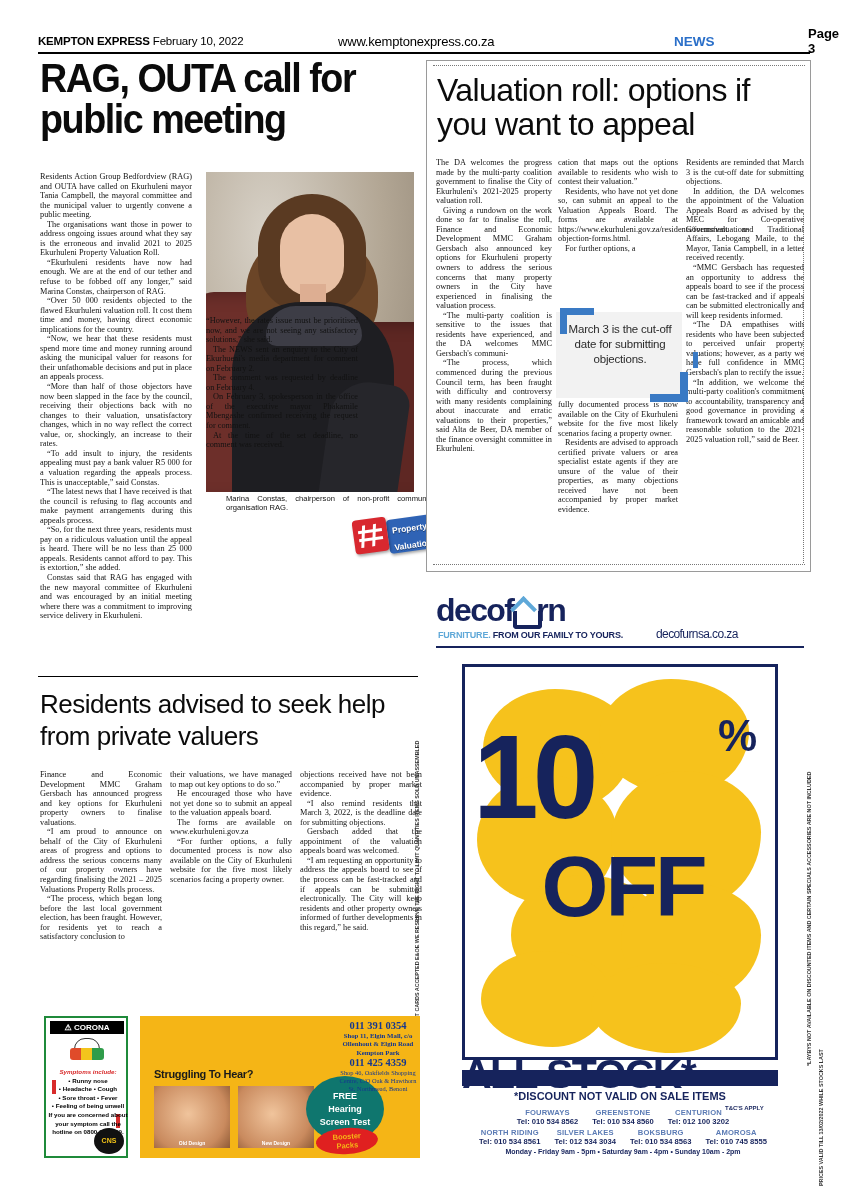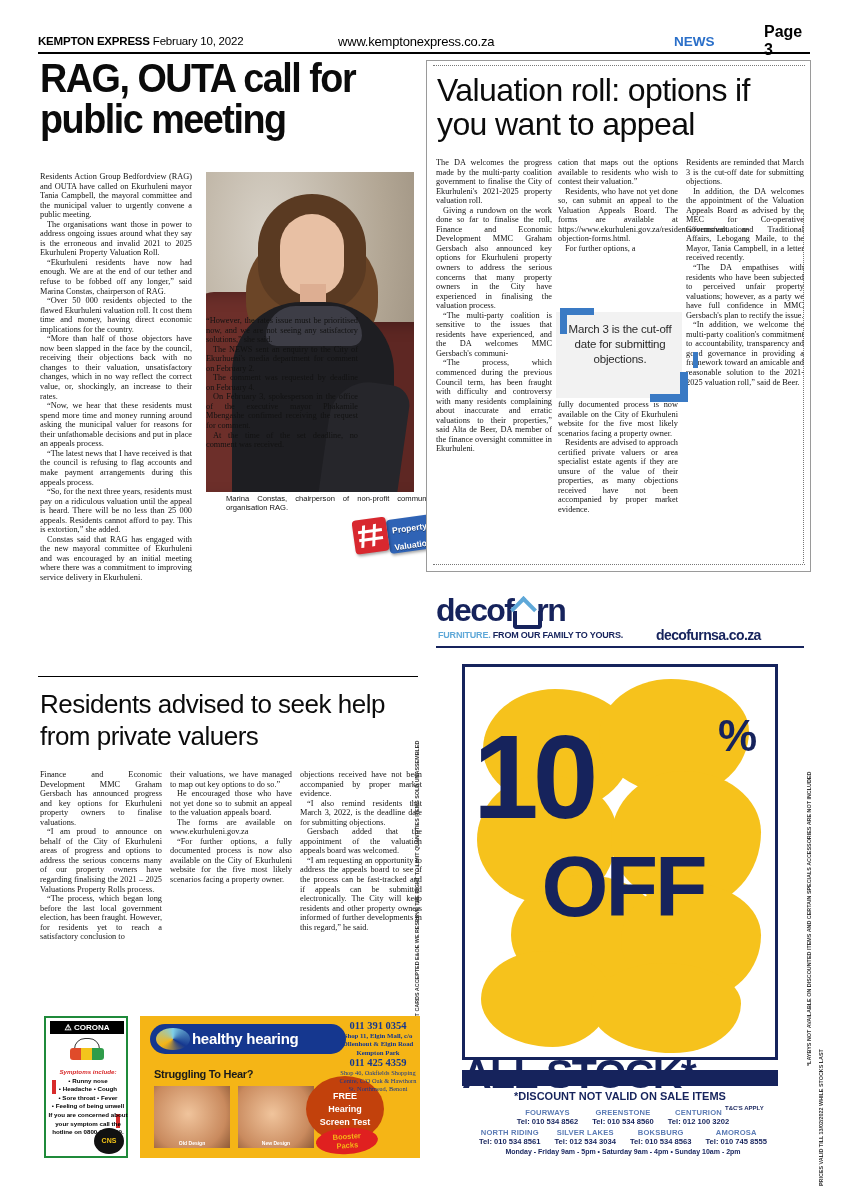--- a/index.html
+++ b/index.html
@@ -12,21 +12,21 @@
 
   
   .masthead {
     position: absolute; left: 38px; top: 30px; width: 772px; height: 22px;
     display: flex; align-items: center;
   }
   .mh-left { font-family:"Liberation Sans", sans-serif; font-size: 11.5px; font-weight: 700; color:#000; letter-spacing:-0.2px; }
   .mh-left .mh-date { font-weight: 400; }
   .mh-url { position:absolute; left: 300px; font-family:"Liberation Sans", sans-serif; font-size: 13px; color:#000; letter-spacing:-0.2px;}
   .mh-section { position:absolute; left: 636px; font-family:"Liberation Sans", sans-serif; font-size: 13.5px; font-weight: 700; color:#2a6fc9; letter-spacing:0px;}
-  .mh-page { position:absolute; left: 726px; font-family:"Liberation Sans", sans-serif; font-size: 16px; font-weight: 700; color:#000;}
+  .mh-page { position:absolute; left: 770px; font-family:"Liberation Sans", sans-serif; font-size: 13px; font-weight: 700; color:#000;}
   .mh-rule { position:absolute; left:38px; top:52px; width:772px; height:2px; background:#000; }
 
   
   .hl-main {
     position: absolute; left: 40px; top: 58px; width: 375px;
     font-family: "Liberation Sans", sans-serif;
     font-weight: 900;
     font-size: 41px;
     line-height: 0.99;
     letter-spacing: -1.6px;
@@ -207,21 +207,21 @@
     transform: rotate(-45deg);
   }
   .deco-tag {
     position:absolute; left: 10px; top: 44px;
     font-family:"Liberation Sans", sans-serif; font-weight:700; font-size:9px;
     color:#16235c; letter-spacing:-0.2px;
   }
   .deco-tag .lt { color:#5fa8d8; }
   .deco-url {
     position:absolute; left: 228px; top: 41px;
-    font-family:"Liberation Sans", sans-serif; font-weight:700; font-size: 14px;
+    font-family:"Liberation Sans", sans-serif; font-weight:400; font-size: 12px;
     color:#16235c; letter-spacing:-0.6px;text-align:center;
   }
   .deco-rule { position:absolute; left:8px; top:60px; width:368px; height:2px; background:#16235c;}
 
   .deco-frame {
     position:absolute; left: 34px; top: 78px; width: 316px; height: 396px;
     border: 3px solid #16235c;
   }
   .deco-splat {
     position:absolute; left: 6px; top: 12px; width: 304px; height: 372px;
@@ -340,21 +340,21 @@
     background: radial-gradient(circle at 45% 45%, #f0c49c, #c98a5e 70%, #8f5a36 100%);
   }
   .hh-ear.a { left: 14px; }
   .hh-ear.b { left: 98px; }
   .hh-ear .lbl {
     position:absolute; bottom: 2px; left: 0; width: 100%; text-align:center;
     font-family:"Liberation Sans", sans-serif; font-weight:700; font-size: 5px; color:#fff;
   }
   .hh-oval {
     position:absolute; left: 166px; top: 60px; width: 78px; height: 66px;
-    background:#c2410c; border-radius:50%;
+    background:#0f766e; border-radius:50%;
     display:flex; flex-direction:column; align-items:center; justify-content:center;
   }
   .hh-oval div { color:#fff; font-family:"Liberation Sans", sans-serif; font-weight:700;
      font-size: 9px; line-height: 13px; }
   .hh-red {
     position:absolute; left: 176px; top: 112px; width: 62px; height: 26px;
     background:#e02020; border-radius:50%;
     display:flex; flex-direction:column; align-items:center; justify-content:center;
     transform: rotate(-4deg);
   }
@@ -403,22 +403,23 @@
     <div class="scarf"></div>
     <div class="arm"></div>
   </div>
   <div class="photo-caption">Marina Constas, chairperson of non-profit community organisation RAG.</div>
 
   <div class="col s1c1">
       <p class="first">Residents Action Group Bedfordview (RAG) and OUTA have called on Ekurhuleni mayor Tania Campbell, the mayoral committee and the municipal valuer to urgently convene a public meeting.</p>
       <p>The organisations want those in power to address ongoing issues around what they say is the erroneous and invalid 2021 to 2025 Ekurhuleni Property Valuation Roll.</p>
       <p>“Ekurhuleni residents have now had enough. We are at the end of our tether and refuse to be fobbed off any longer,” said Marina Constas, chairperson of RAG.</p>
       <p>“Over 50 000 residents objected to the flawed Ekurhuleni valuation roll. It cost them time and money, having direct economic implications for the country.</p>
+      <p>“Now, we hear that these residents must spend more time and money running around asking the municipal valuer for reasons for their unfathomable decisions and put in place an appeals process.</p>
       <p>“More than half of those objectors have now been slapped in the face by the council, receiving their objections back with no changes to their valuation, unsatisfactory changes, which in no way reflect the correct value, or, shockingly, an increase to their rates.</p>
-      <p>“Now, we hear that these residents must spend more time and money running around asking the municipal valuer for reasons for their unfathomable decisions and put in place an appeals process.</p>
+      <p>“To add insult to injury, the residents appealing must pay a bank valuer R5 000 for a valuation regarding the appeals process. This is unacceptable,” said Constas.</p>
       <p>“The latest news that I have received is that the council is refusing to flag accounts and make payment arrangements during this appeals process.</p>
       <p>“So, for the next three years, residents must pay on a ridiculous valuation until the appeal is heard. There will be no less than 25 000 appeals. Residents cannot afford to pay. This is extortion,” she added.</p>
       <p>Constas said that RAG has engaged with the new mayoral committee of Ekurhuleni and was encouraged by an initial meeting where there was a commitment to improving service delivery in Ekurhuleni.</p>
     </div>
   <div class="col s1c2">
       <p class="first">“However, the rates issue must be prioritised now, and we are not seeing any satisfactory solutions,” she said.</p>
       <p>The NEWS sent an enquiry to the City of Ekurhueni's media department for comment on February 2.</p>
       <p>The comment was requested by deadline on February 4.</p>
       <p>On February 3, spokesperson in the office of the executive mayor Phakamile Mbengashe confirmed receiving the request for comment.</p>
       <p>At the time of the set deadline, no comment was received.</p>
@@ -449,20 +450,21 @@
       <p>Residents, who have not yet done so, can submit an appeal to the Valuation Appeals Board. The forms are available at https://www.ekurhuleni.gov.za/residents/forms/valuation-objection-forms.html.</p>
       <p>For further options, a</p>
     </div>
   <div class="col s2c2" style="top:400px;">
       <p class="first">fully documented process is now available on the City of Ekurhuleni website for the five most likely scenarios facing a property owner.</p>
       <p>Residents are advised to approach certified private valuers or area specialist estate agents if they are unsure of the value of their properties, as many objections received have not been accompanied by proper market evidence.</p>
     </div>
   <div class="col s2c3">
       <p class="first">Residents are reminded that March 3 is the cut-off date for submitting objections.</p>
       <p>In addition, the DA welcomes the appointment of the Valuation Appeals Board as advised by the MEC for Co-operative Government and Traditional Affairs, Lebogang Maile, to the Mayor, Tania Campbell, in a letter received recently.</p>
+      <p>“MMC Gersbach has requested an opportunity to address the appeals board to see if the process can be fast-tracked and if appeals can be submitted electronically and will keep residents informed.</p>
       <p>“The DA empathises with residents who have been subjected to perceived unfair property valuations; however, as a party we have full confidence in MMC Gersbach's plan to rectify the issue.</p>
       <p>“In addition, we welcome the multi-party coalition's commitment to accountability, transparency and good governance in providing a framework toward an amicable and reasonable solution to the 2021-2025 valuation roll,” said de Beer.</p>
     </div>
 
   <div class="pullquote">
     <div class="pq-bar-tl"></div>
     <div class="pq-bar-tl2"></div>
     <div class="pq-text">March 3 is the cut-off date for submitting objections.</div>
     <div class="pq-bar-br"></div>
     <div class="pq-bar-br2"></div>
@@ -572,24 +574,20 @@
 • Sore throat • Fever
 • Feeling of being unwell</div>
       <div>If you are concerned about your symptom call the hotline on 0800-029-999.</div>
     </div>
     <div class="cor-badge">
       <span>CNS</span>
     </div>
   </div>
 
   <div class="ad-hearing">
-    <div class="hh-bar">
-      <div class="hh-swirl"></div>
-      <div class="txt">healthy  hearing</div>
-    </div>
     <div class="hh-struggle">Struggling To Hear?</div>
     <div class="hh-ear a">
       <div class="lbl">Old Design</div>
     </div>
     <div class="hh-ear b">
       <div class="lbl">New Design</div>
     </div>
     <div class="hh-oval">
       <div>FREE</div>
       <div>Hearing</div>

